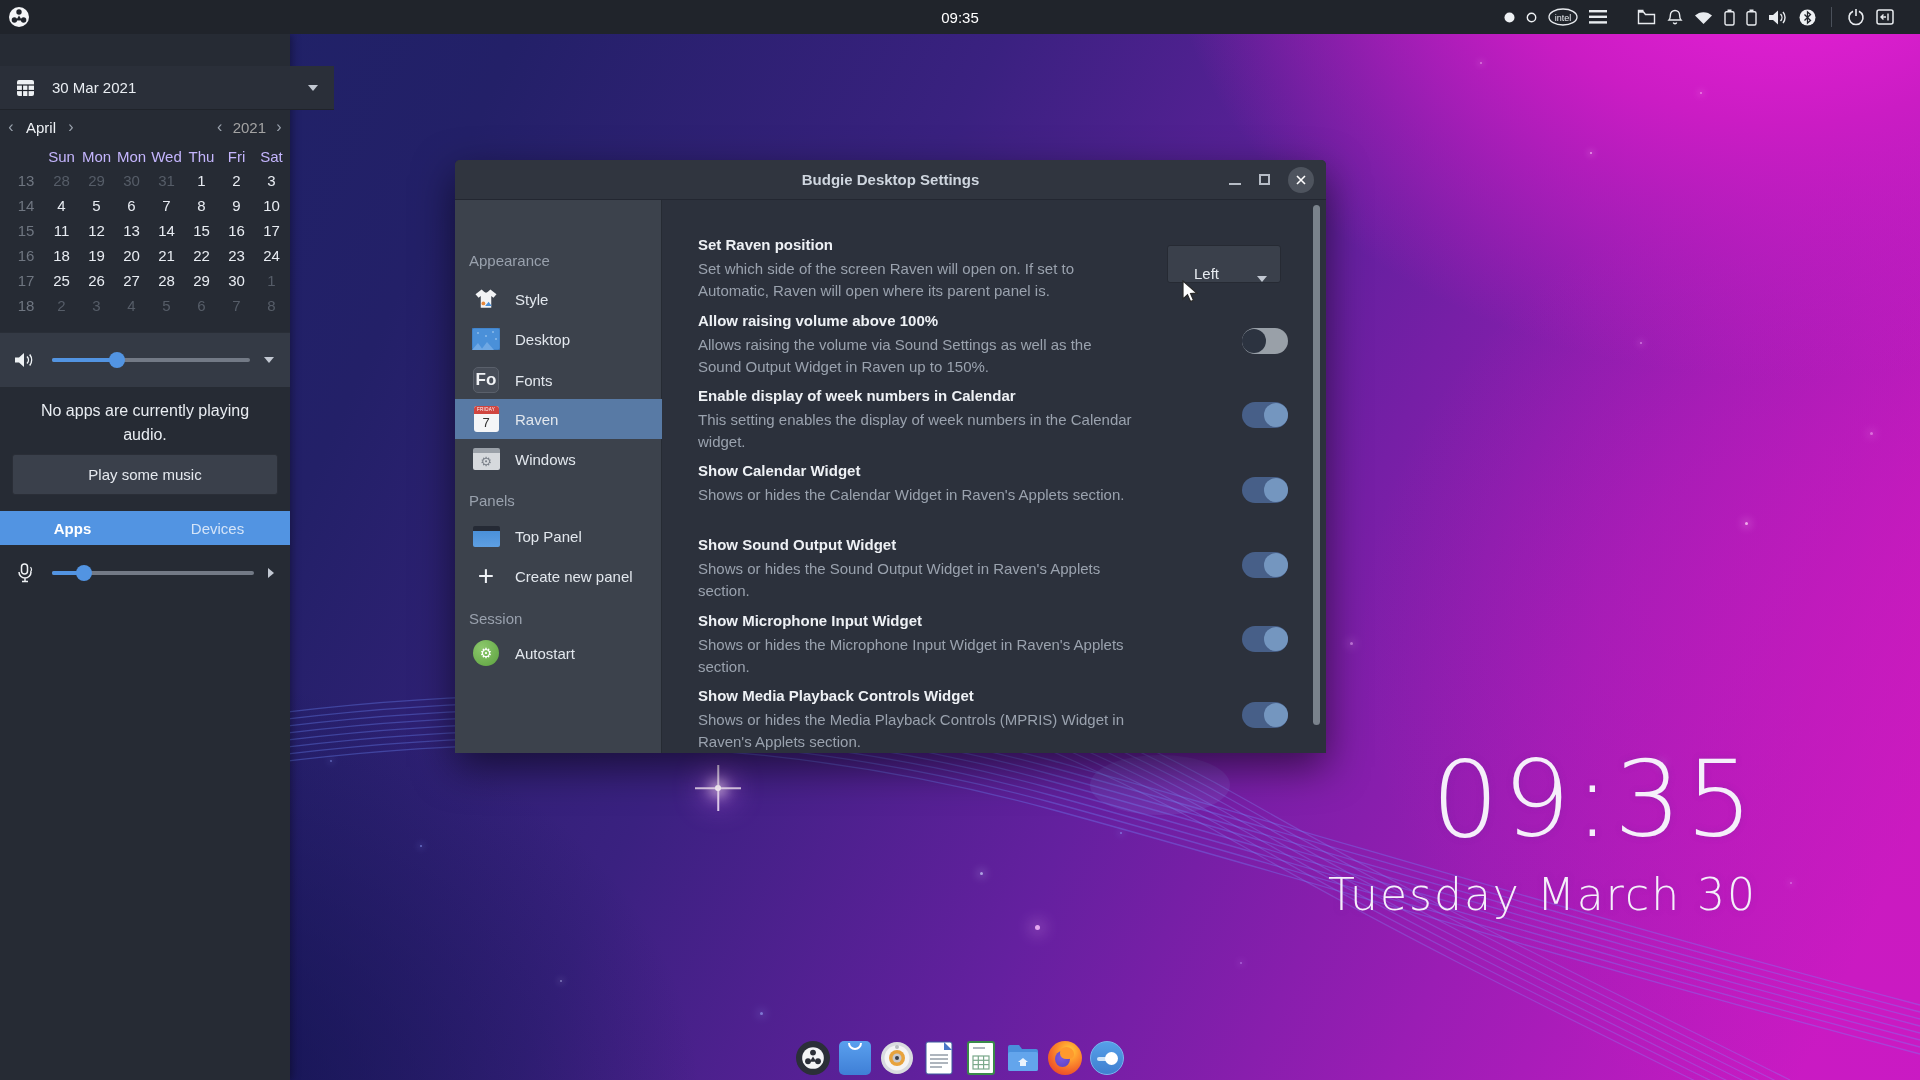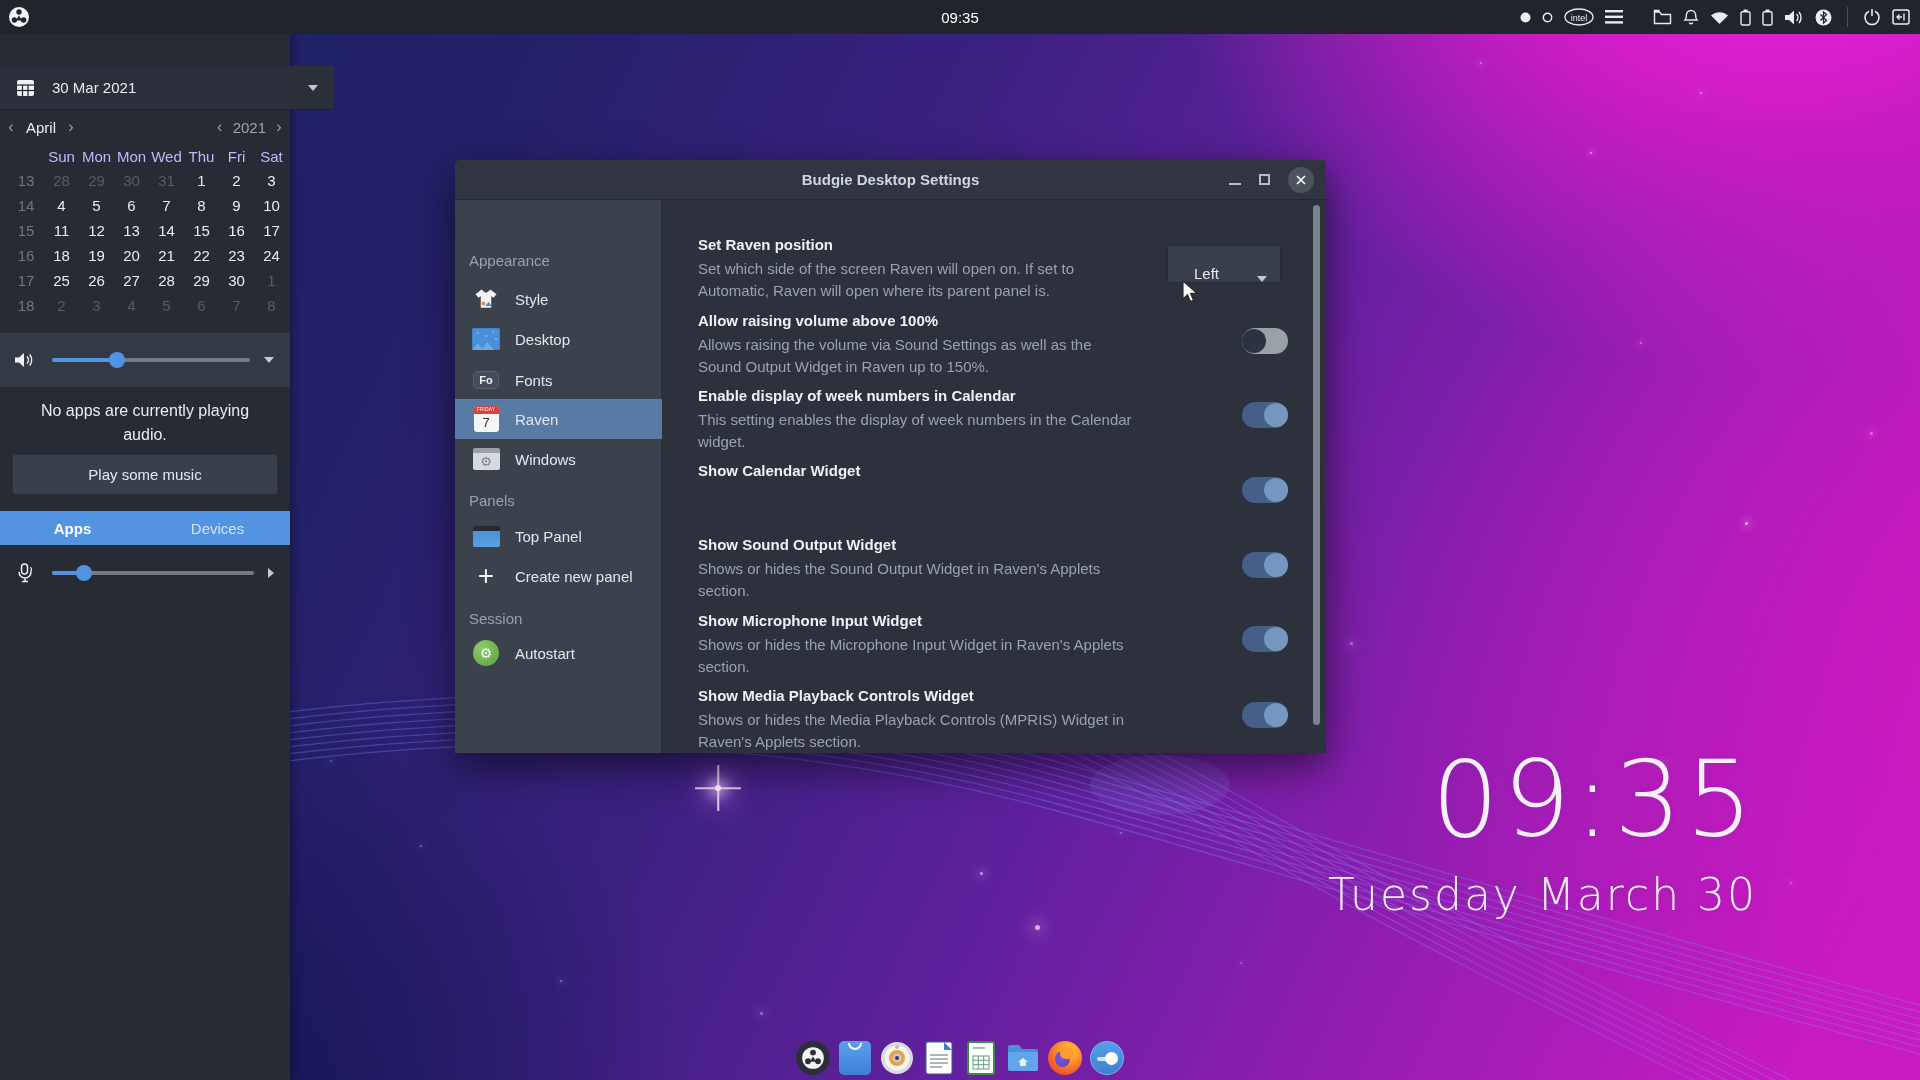--- a/index.html
+++ b/index.html
@@ -33,21 +33,21 @@
   .desk-clock{position:absolute;right:163px;top:745px;text-align:right;color:#f5effa;
     font-family:"DejaVu Sans",sans-serif;font-weight:200;text-shadow:0 0 6px rgba(120,40,160,.35)}
   .desk-clock .time{font-size:106px;line-height:110px;letter-spacing:4px}
   .desk-clock .date{font-size:44px;line-height:52px;margin-top:14px;letter-spacing:2px}
 
   
   .top-panel{position:absolute;left:0;top:0;width:1920px;height:34px;background:var(--panel-bg);
     display:flex;align-items:center;color:#e8ebef;z-index:40}
   .tp-left{display:flex;align-items:center;padding-left:7px}
   .tp-clock{position:absolute;left:0;right:0;text-align:center;font-size:15px;color:#fff}
-  .tp-right{margin-left:auto;display:flex;align-items:center;gap:11px;padding-right:10px;z-index:2}
+  .tp-right{margin-left:auto;display:flex;align-items:center;gap:11px;padding-right:26px;z-index:2}
   .tp-icon{display:flex;align-items:center;justify-content:center}
   .tp-sep{width:1px;height:20px;background:#4a505a;margin:0 4px}
 
   
   .raven{position:absolute;left:0;top:34px;width:290px;height:1046px;background:var(--raven-bg);
     color:var(--text-hi);z-index:30;box-shadow:2px 0 8px rgba(0,0,0,.35)}
   .rv-tabs{position:absolute;left:0;width:290px;display:flex;background:var(--accent)}
   .rv-tabs.top{top:0;height:32px}
   .rv-tab{flex:1;display:flex;align-items:center;justify-content:center;font-size:15px;color:#d4e4f8}
   .rv-tab.active{color:#fff;font-weight:bold}
@@ -440,21 +440,21 @@
               <circle cx="21" cy="4" r="0.8" fill="#bcd8f4"></circle>
               <circle cx="24" cy="11" r="0.8" fill="#bcd8f4"></circle>
               <path d="M0 22 L6 15 L11 22 Z M9 22 L15 14 L22 22 Z" fill="#6fa8e4"></path>
             </svg>
         </span>
         <span>Desktop</span>
       </div>
 
       <div class="side-item" style="top:160px">
         <span class="ic">
-          <span style="width:26px;height:18px;border-radius:5px;background:#474d58;border:1px solid #5a606b;display:flex;align-items:center;justify-content:center;font-size:11px;font-weight:bold;color:#f0f2f5">Fo</span>
+          <span style="width:26px;height:26px;border-radius:5px;background:#474d58;border:1px solid #5a606b;display:flex;align-items:center;justify-content:center;font-size:17px;font-weight:bold;color:#f0f2f5">Fo</span>
         </span>
         <span>Fonts</span>
       </div>
 
       <div class="side-item sel" style="top:199px">
         <span class="ic">
           <span style="width:25px;height:26px;border-radius:3px;background:#f4f5f7;overflow:hidden;display:block">
             <span style="display:block;height:8px;background:#d04540;color:#fff;font-size:4.5px;text-align:center;line-height:8px;letter-spacing:.3px">FRIDAY</span>
             <span style="display:block;text-align:center;font-size:13px;color:#333;line-height:17px">7</span>
           </span>
@@ -503,20 +503,21 @@
       <div class="srow" style="top:112px">
         <div class="t">Allow raising volume above 100%</div>
         <div class="d">Allows raising the volume via Sound Settings as well as the Sound Output Widget in Raven up to 150%.</div>
       </div>
       <div class="srow" style="top:187px">
         <div class="t">Enable display of week numbers in Calendar</div>
         <div class="d">This setting enables the display of week numbers in the Calendar widget.</div>
       </div>
       <div class="srow" style="top:262px">
         <div class="t">Show Calendar Widget</div>
+        <div class="d">Shows or hides the Calendar Widget in Raven's Applets section.</div>
       </div>
       <div class="srow" style="top:336px">
         <div class="t">Show Sound Output Widget</div>
         <div class="d">Shows or hides the Sound Output Widget in Raven's Applets section.</div>
       </div>
       <div class="srow" style="top:412px">
         <div class="t">Show Microphone Input Widget</div>
         <div class="d">Shows or hides the Microphone Input Widget in Raven's Applets section.</div>
       </div>
       <div class="srow" style="top:487px">

